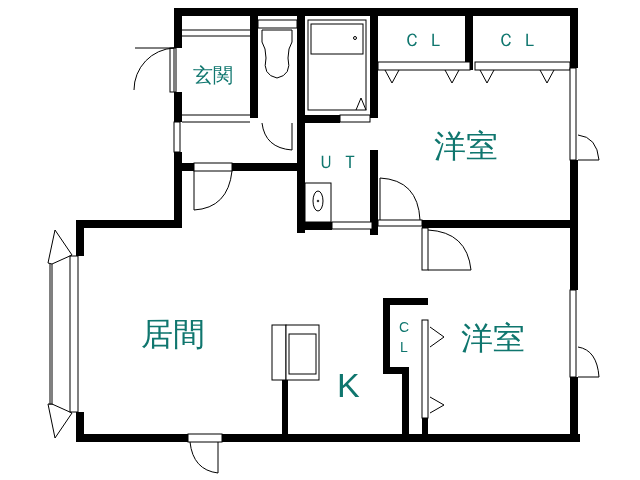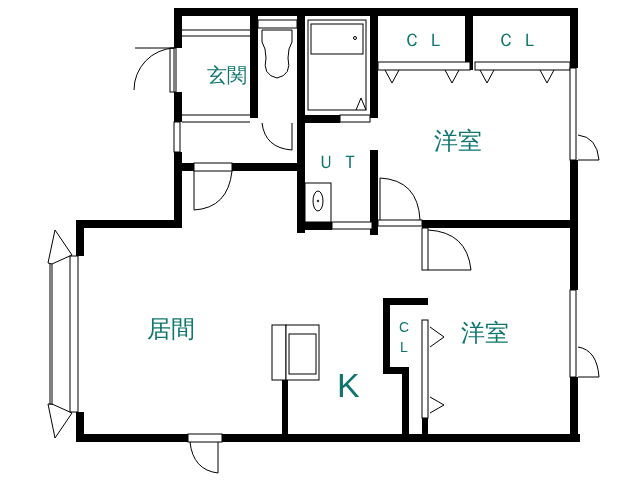--- a/index.html
+++ b/index.html
@@ -1,19 +1,19 @@
 <!DOCTYPE html>
 <html><head>
   <meta charset="utf-8">
   <style>
     html, body { margin: 0; padding: 0; background: #ffffff; }
     body { width: 640px; height: 480px; position: relative; overflow: hidden; font-family: "DejaVu Sans", sans-serif; }
     svg { position: absolute; left: 0; top: 0; }
     .lbl { position: absolute; color: #0f766e; white-space: nowrap; }
-    .jp-big { font-size: 24px; }
+    .jp-big { font-size: 32px; }
     .jp-small { font-size: 20px; }
     .latin { font-family: "Liberation Sans", sans-serif; font-size: 18px; letter-spacing: 6px; }
     .k { font-family: "Liberation Sans", sans-serif; font-size: 34px; }
   </style>
 </head>
 <body>
 
 <svg width="640" height="480" viewBox="0 0 640 480">
   <g fill="#000">
 
@@ -126,22 +126,22 @@
     <line x1="50" y1="264" x2="50" y2="405"></line>
     <line x1="52" y1="264" x2="52" y2="405"></line>
     <path d="M48 263 L55 230 L72 255 L52 264 Z"></path>
     <path d="M48 404 L55 438 L72 413 L52 404 Z"></path>
 
     <rect x="188" y="434" width="34" height="8" fill="#fff"></rect>
     <path d="M190 442 Q193 470 218 473 L218 442"></path>
   </g>
 </svg>
 
-<div class="lbl jp-small" style="left:207px;top:62px;">玄関</div>
+<div class="lbl jp-small" style="left:193px;top:62px;">玄関</div>
 <div class="lbl latin" style="left:403px;top:28px;">ＣＬ</div>
 <div class="lbl latin" style="left:497px;top:28px;">ＣＬ</div>
 <div class="lbl jp-big" style="left:434px;top:125px;">洋室</div>
 <div class="lbl latin" style="left:317px;top:150px;">ＵＴ</div>
-<div class="lbl jp-big" style="left:141px;top:313px;margin-left:6px;">居間</div>
+<div class="lbl jp-big" style="left:141px;top:313px;">居間</div>
 <div class="lbl k" style="left:337px;top:366px;">K</div>
 <div class="lbl" style="left:399px;top:319px;font-size:14px;font-family:'Liberation Sans',sans-serif;">C</div>
 <div class="lbl" style="left:400px;top:339px;font-size:14px;font-family:'Liberation Sans',sans-serif;">L</div>
 <div class="lbl jp-big" style="left:461px;top:317px;">洋室</div>
 
 </body></html>

